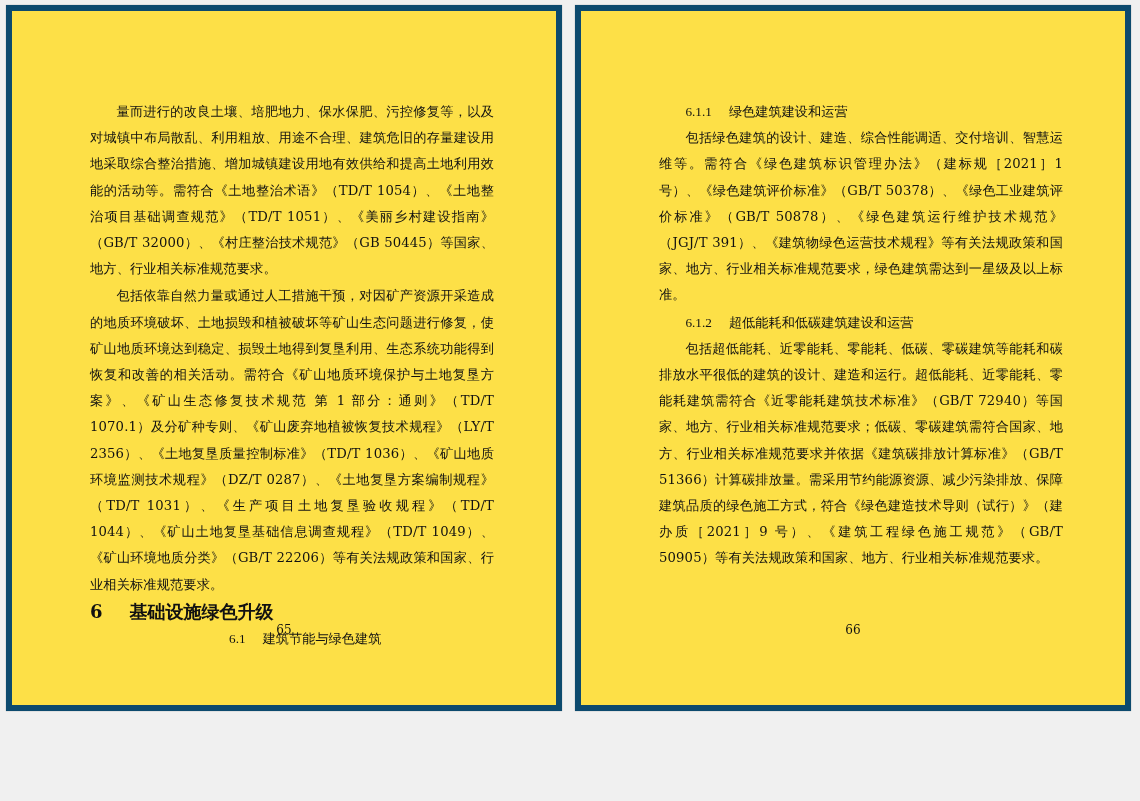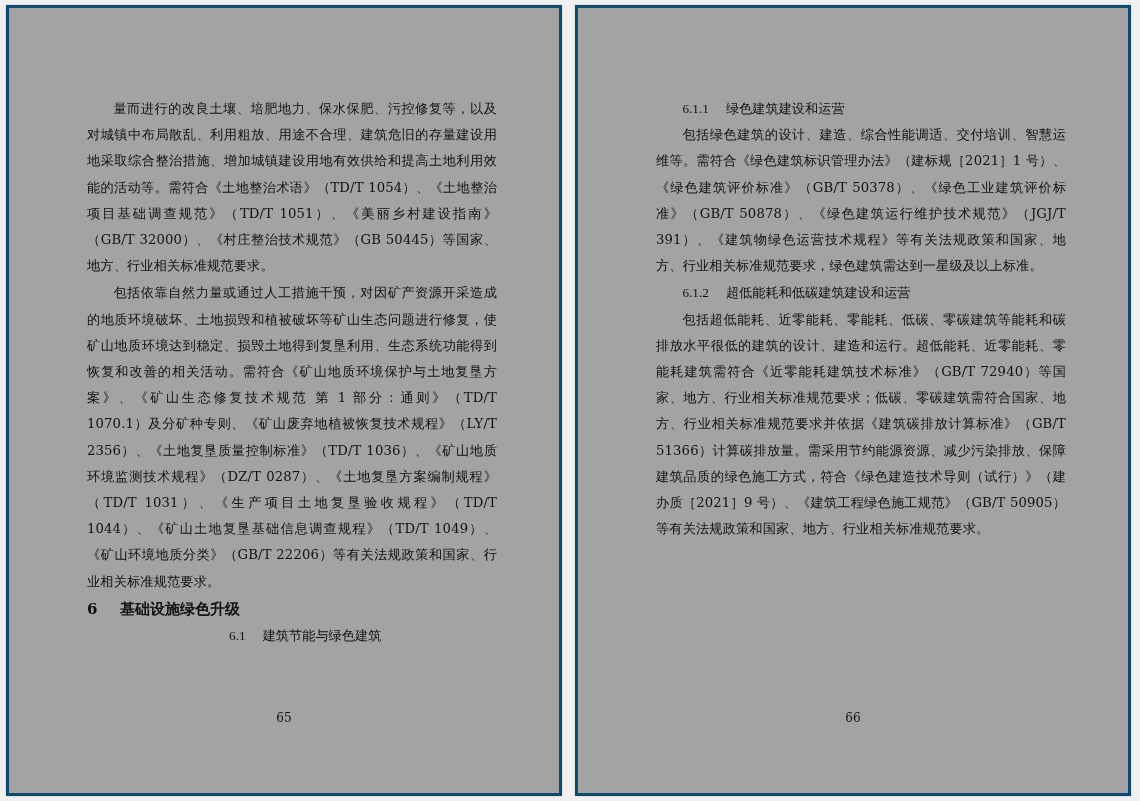--- a/index.html
+++ b/index.html
@@ -12,27 +12,27 @@
     font-family: "DejaVu Serif", "Liberation Serif", serif;
   }
   .spread {
     display: flex;
     gap: 13px;
     padding: 5px 6px;
     box-sizing: border-box;
     height: 801px;
   }
   .page {
-    background: #a3a3a3;
+    background: #fde047;
     width: 556px;
-    height: 791px;
+    height: 706px;
     box-sizing: border-box;
     position: relative;
     box-shadow: 0 0 1px rgba(0,0,0,0.35);
-    border: 3px solid #0c4a6e;
+    border: 6px solid #0c4a6e;
     overflow: hidden;
   }
   .page-inner {
     position: absolute;
     left: 78px;
     right: 62px;
     top: 88px;
     bottom: 96px;
   }
   p.body {
@@ -52,21 +52,21 @@
     color: #111;
     font-weight: normal;
     text-indent: 2em;
     font-family: Liberation Serif, serif;
   }
   h3.heading .num {
     margin-right: 1.3em;
   }
   h2.heading-major {
     margin: 0;
-    font-size: 15px;
+    font-size: 18px;
     line-height: 26.8px;
     color: #111;
     font-weight: bold;
     text-indent: 0;
   }
   h2.heading-major .num {
     margin-right: 1.5em;
   }
   h3.heading.sub {
     text-indent: 2em;

